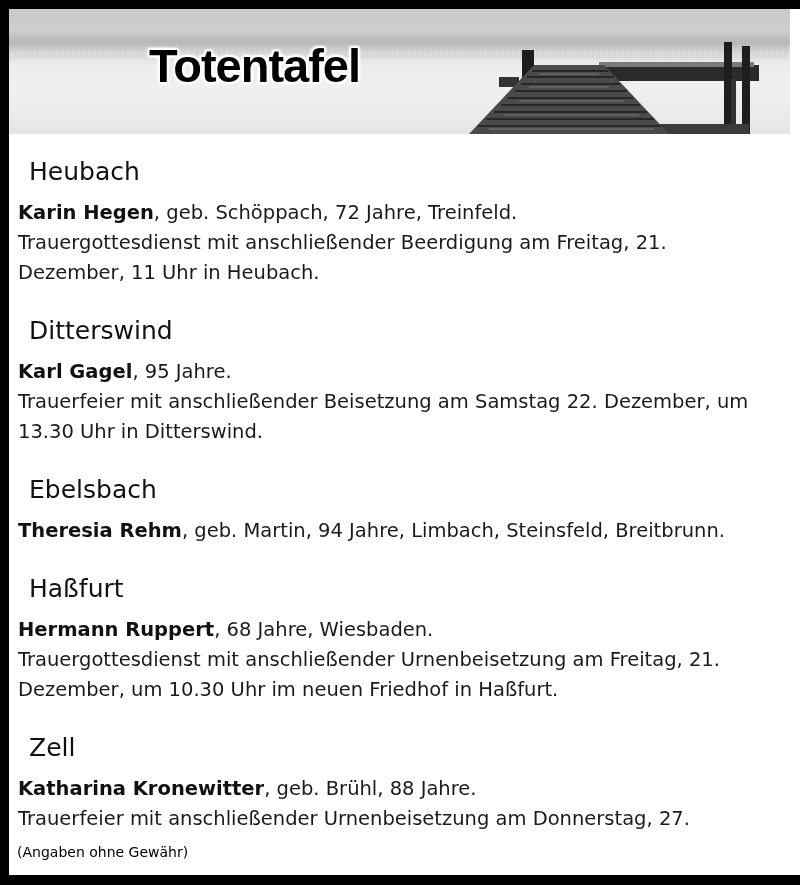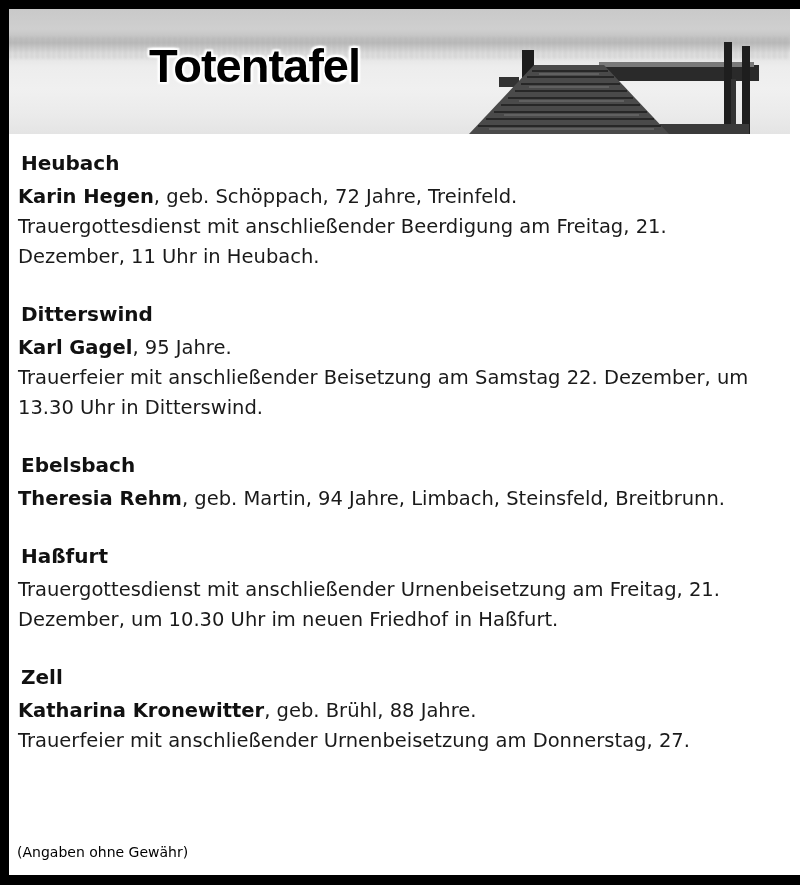--- a/index.html
+++ b/index.html
@@ -73,25 +73,25 @@
     .pier { position: absolute; left: 450px; top: 20px; width: 320px; height: 105px; }
     
     .content {
       position: absolute;
       left: 8px;
       top: 136px;
       width: 770px;
     }
     .section { margin-bottom: 29px; }
     .section-title {
-      font-weight: bold;
-      font-size: 20px;
+      font-weight: normal;
+      font-size: 25px;
       line-height: 29px;
       height: 29px;
-      margin: 4px;
+      margin: 12px;
       color: #111;
     }
     .line {
       font-size: 19.5px;
       line-height: 29px;
       white-space: nowrap;
       margin: 1px;
       color: #1a1a1a;
     }
     .line b { font-weight: bold; color: #111; }
@@ -167,20 +167,21 @@
       <p class="line">13.30 Uhr in Ditterswind.</p>
     </div>
 
     <div class="section">
       <h2 class="section-title">Ebelsbach</h2>
       <p class="line"><b>Theresia Rehm</b><span>, geb. Martin, 94 Jahre, Limbach, Steinsfeld, Breitbrunn.</span></p>
     </div>
 
     <div class="section">
       <h2 class="section-title">Haßfurt</h2>
+      <p class="line"><b>Hermann Ruppert</b><span>, 68 Jahre, Wiesbaden.</span></p>
       <p class="line">Trauergottesdienst mit anschließender Urnenbeisetzung am Freitag, 21.</p>
       <p class="line">Dezember, um 10.30 Uhr im neuen Friedhof in Haßfurt.</p>
     </div>
 
     <div class="section">
       <h2 class="section-title">Zell</h2>
       <p class="line"><b>Katharina Kronewitter</b><span>, geb. Brühl, 88 Jahre.</span></p>
       <p class="line">Trauerfeier mit anschließender Urnenbeisetzung am Donnerstag, 27.</p>
     </div>
 

